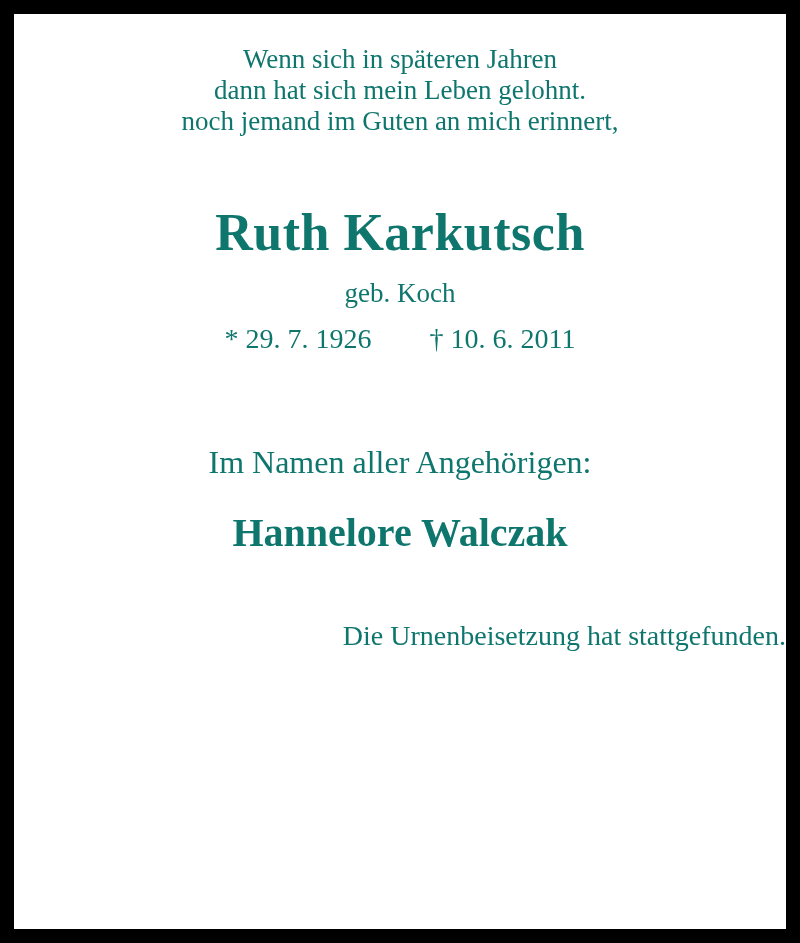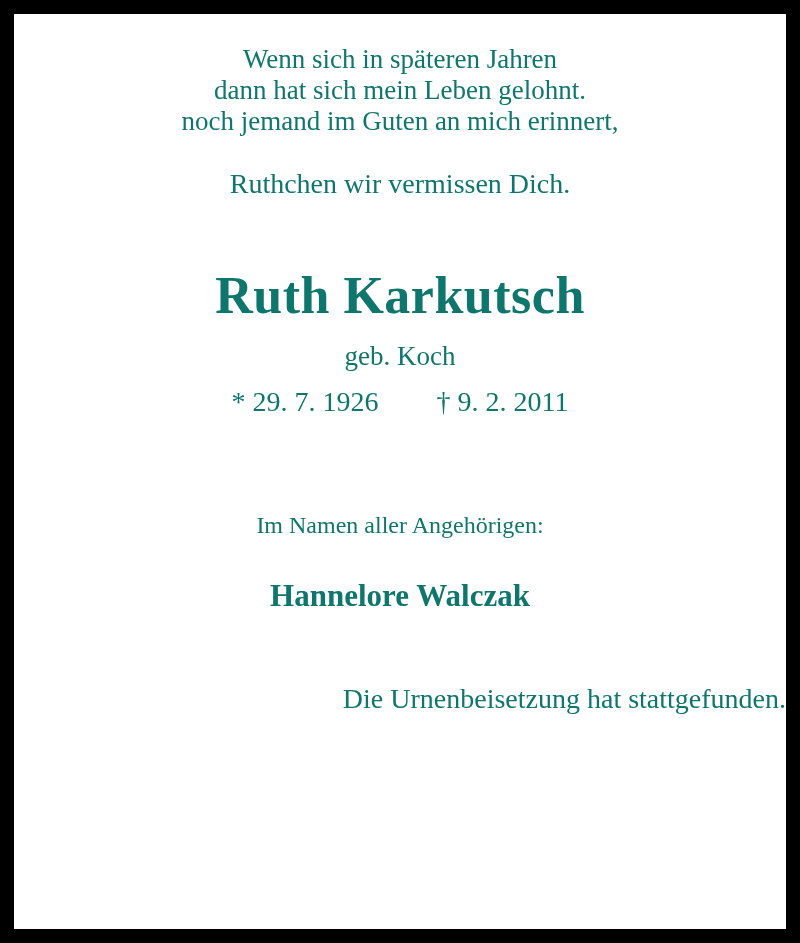--- a/index.html
+++ b/index.html
@@ -70,27 +70,27 @@
     font-size: 28px;
     line-height: 32px;
     white-space: nowrap;
   }
   .dates-gap {
     display: inline-block;
     width: 44px;
   }
   .behalf-line {
     margin-top: 92px;
-    font-size: 24px;
+    font-size: 32px;
     line-height: 31px;
     white-space: nowrap;
   }
   .mourner-name {
     margin-top: 37px;
-    font-size: 31px;
+    font-size: 40px;
     line-height: 36px;
     font-weight: bold;
     white-space: nowrap;
   }
   .closing-line {
     margin-top: 69px;
     font-size: 28px;
     line-height: 32px;
     white-space: nowrap;
     text-align: right;
@@ -103,32 +103,31 @@
   <div class="obituary-frame">
     <div class="content">
 
       <div>
         <div class="verse-line">Wenn sich in späteren Jahren</div>
         <div class="verse-line">dann hat sich mein Leben gelohnt.</div>
         <div class="verse-line">noch jemand im Guten an mich erinnert,</div>
       </div>
 
 
-      <div class="missing-line">Ruthchen wir vermissen Dich.</div>
 
       <div class="deceased-name">Ruth Karkutsch</div>
 
       <div class="maiden-name">geb. Koch</div>
 
       <div class="dates-line">
         <span>*</span>
         <span>29. 7. 1926</span>
         <span class="dates-gap"></span>
         <span>†</span>
-        <span>9. 2. 2011</span>
+        <span>10. 6. 2011</span>
       </div>
 
       <div class="behalf-line">Im Namen aller Angehörigen:</div>
 
       <div class="mourner-name">Hannelore Walczak</div>
 
       <div class="closing-line">Die Urnenbeisetzung hat stattgefunden.</div>
 
     </div>
   </div>

